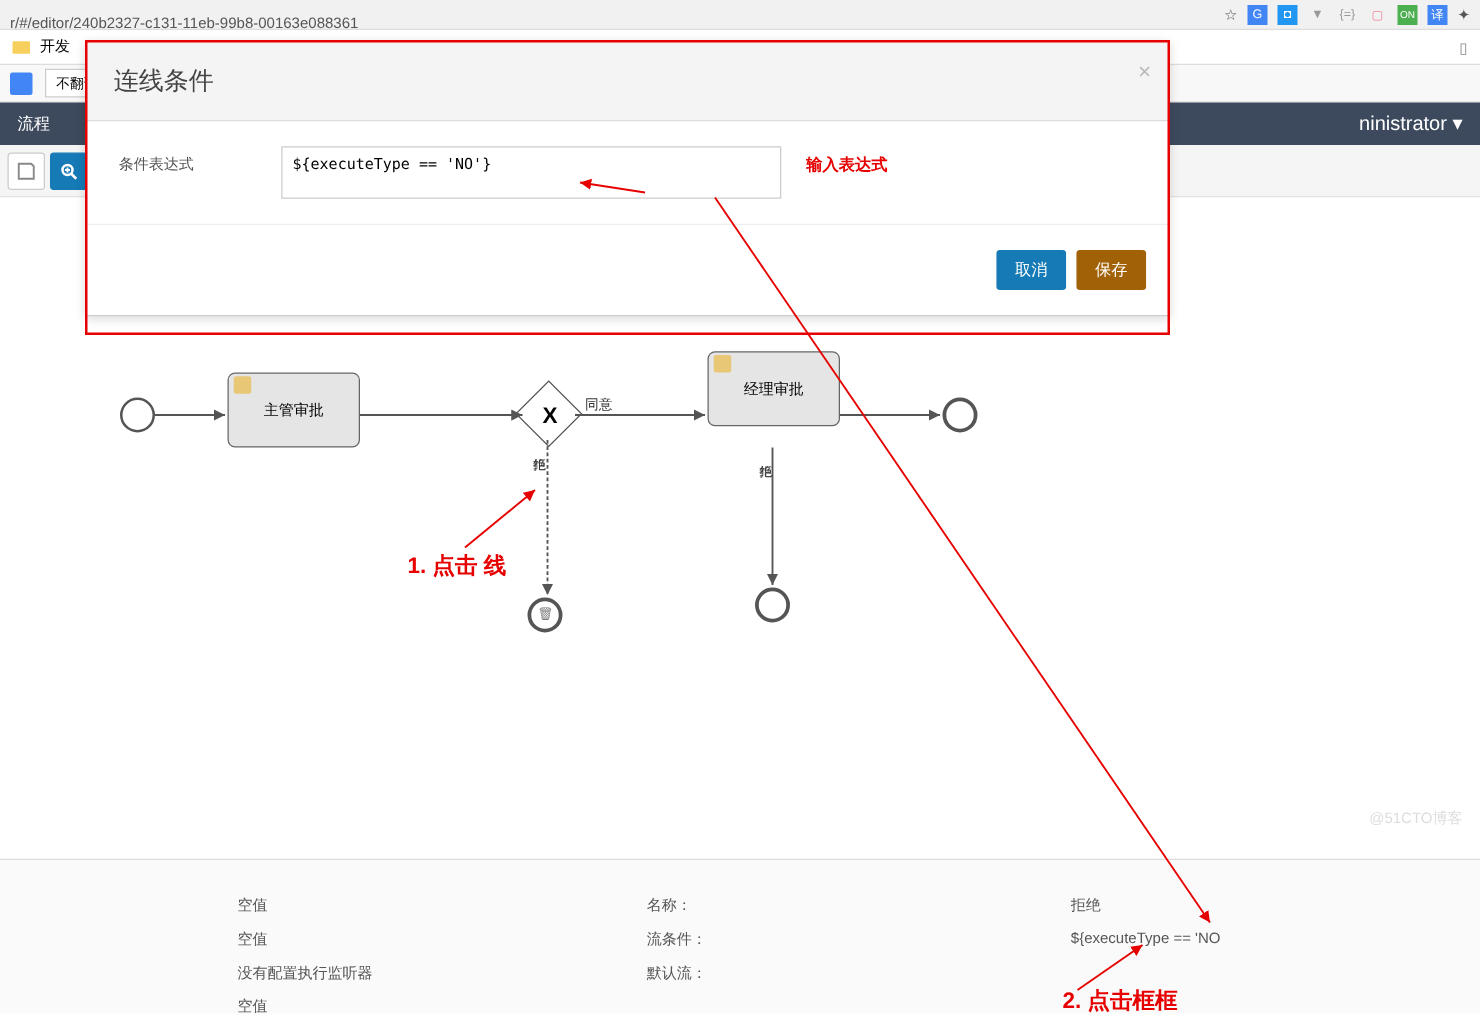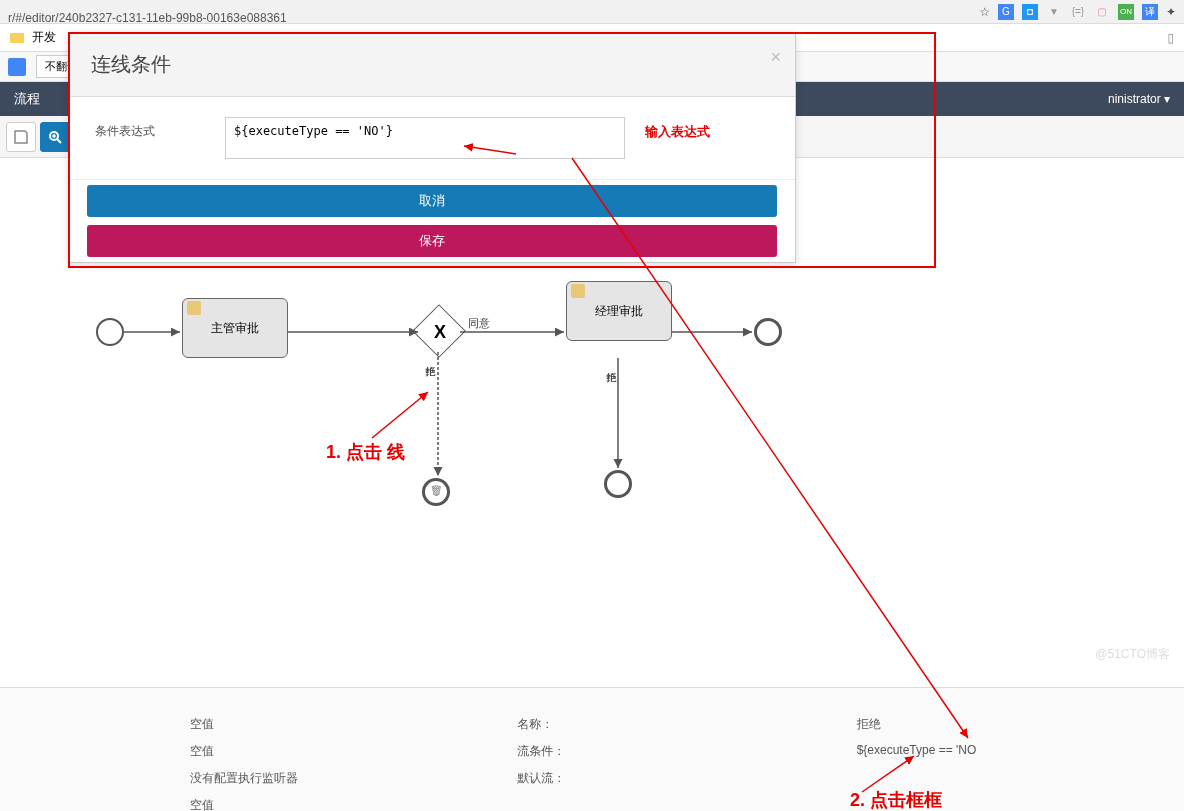--- a/index.html
+++ b/index.html
@@ -11,51 +11,51 @@
     .ext-icon { width: 16px; height: 16px; display: inline-flex; align-items: center; justify-content: center; font-size: 10px; }
 
     .bookmarks-bar { height: 28px; background: #fff; display: flex; align-items: center; padding: 0 10px; border-bottom: 1px solid #ddd; font-size: 12px; gap: 8px; }
     .folder-icon { width: 14px; height: 10px; background: #f7cf5c; border-radius: 1px; }
 
     .translate-bar { height: 30px; background: #f8f8f8; border-bottom: 1px solid #e0e0e0; display: flex; align-items: center; padding: 0 8px; font-size: 12px; gap: 10px; }
     .translate-btn { padding: 3px 8px; border: 1px solid #ccc; background: #fff; font-size: 11px; }
     .translate-icon { width: 18px; height: 18px; background: #4285f4; border-radius: 2px; }
 
     .app-header { height: 34px; background: #3d4a5d; color: #fff; display: flex; align-items: center; justify-content: space-between; padding: 0 14px; font-size: 13px; }
-    .app-header .right { font-size: 12px; }
+    .app-header .right { font-size: 16px; }
 
     .toolbar { height: 42px; background: #f5f5f5; border-bottom: 1px solid #ddd; display: flex; align-items: center; padding: 0 6px; gap: 4px; }
     .tool-btn { width: 30px; height: 30px; background: #fff; border: 1px solid #ccc; border-radius: 3px; display: flex; align-items: center; justify-content: center; color: #555; font-size: 14px; }
     .tool-btn.primary { background: #157ab5; border-color: #157ab5; color: #fff; }
 
     .canvas { position: absolute; left: 0; right: 0; top: 158px; bottom: 170px; background: #fff; }
     .node { position: absolute; background: #e5e5e5; border: 1px solid #666; border-radius: 6px; display: flex; align-items: center; justify-content: center; font-size: 12px; }
     .user-badge { position: absolute; top: 2px; left: 4px; width: 14px; height: 14px; background: #e8c776; border-radius: 2px; }
     .circle-node { border: 2px solid #555; border-radius: 50%; background: #fff; }
     .gateway { position: absolute; width: 38px; height: 38px; transform: rotate(45deg); border: 1px solid #555; background: #fff; }
     .gateway-x { position: absolute; transform: rotate(-45deg); font-weight: bold; font-size: 18px; left: 14px; top: 8px; }
 
     .flow-label { position: absolute; font-size: 11px; color: #333; }
     .vertical-label { writing-mode: vertical-rl; }
 
     .annotation { position: absolute; font-size: 18px; font-weight: bold; color: #e60000; }
     .arrow-svg { position: absolute; pointer-events: none; }
 
     .red-border { position: absolute; border: 2px solid #e60000; }
 
-    .modal { position: absolute; left: 68px; top: 32px; width: 728px; background: #fff; border: 1px solid #ccc; box-shadow: 0 2px 8px rgba(0,0,0,0.15); z-index: 5; }
+    .modal { position: absolute; left: 68px; top: 32px; width: 868px; background: #fff; border: 1px solid #ccc; box-shadow: 0 2px 8px rgba(0,0,0,0.15); z-index: 5; }
     .modal-header { background: #f4f4f4; padding: 18px 22px; font-size: 20px; color: #444; border-bottom: 1px solid #ddd; position: relative; }
     .modal-close { position: absolute; right: 14px; top: 14px; font-size: 18px; color: #bbb; cursor: pointer; }
     .modal-body { padding: 20px 26px; display: flex; align-items: flex-start; gap: 50px; }
     .modal-label { font-size: 12px; color: #555; width: 80px; padding-top: 6px; }
     .modal-textarea { width: 400px; height: 42px; border: 1px solid #ccc; padding: 6px 8px; font-size: 12px; font-family: monospace; resize: none; }
     .modal-body-anno { color: #e60000; font-size: 13px; font-weight: bold; margin-left: -30px; margin-top: 6px; }
-    .modal-footer { border-top: 1px solid #eee; padding: 5px 18px; display: flex; justify-content: flex-end; gap: 8px; flex-direction: column; }
+    .modal-footer { border-top: 1px solid #eee; padding: 20px 18px; display: flex; justify-content: flex-end; gap: 8px; }
     .btn { padding: 6px 14px; border-radius: 3px; font-size: 13px; border: 1px solid transparent; cursor: pointer; }
-    .btn-primary { background: #be185d; color: #fff; }
+    .btn-primary { background: #a16207; color: #fff; }
     .btn-secondary { background: #157ab5; color: #fff; }
 
     .properties { position: absolute; left: 0; right: 0; bottom: 0; height: 124px; background: #fafafa; border-top: 1px solid #ddd; display: flex; font-size: 12px; color: #555; padding-top: 28px; }
     .prop-col { flex: 1; padding: 0 40px 0 190px; }
     .prop-col.mid { padding-left: 0; }
     .prop-col.right { padding-left: 0; margin-left: 12px; }
     .prop-row { margin-bottom: 10px; }
 
     .watermark { position: absolute; right: 14px; bottom: 148px; color: #ddd; font-size: 12px; }
   </style>

